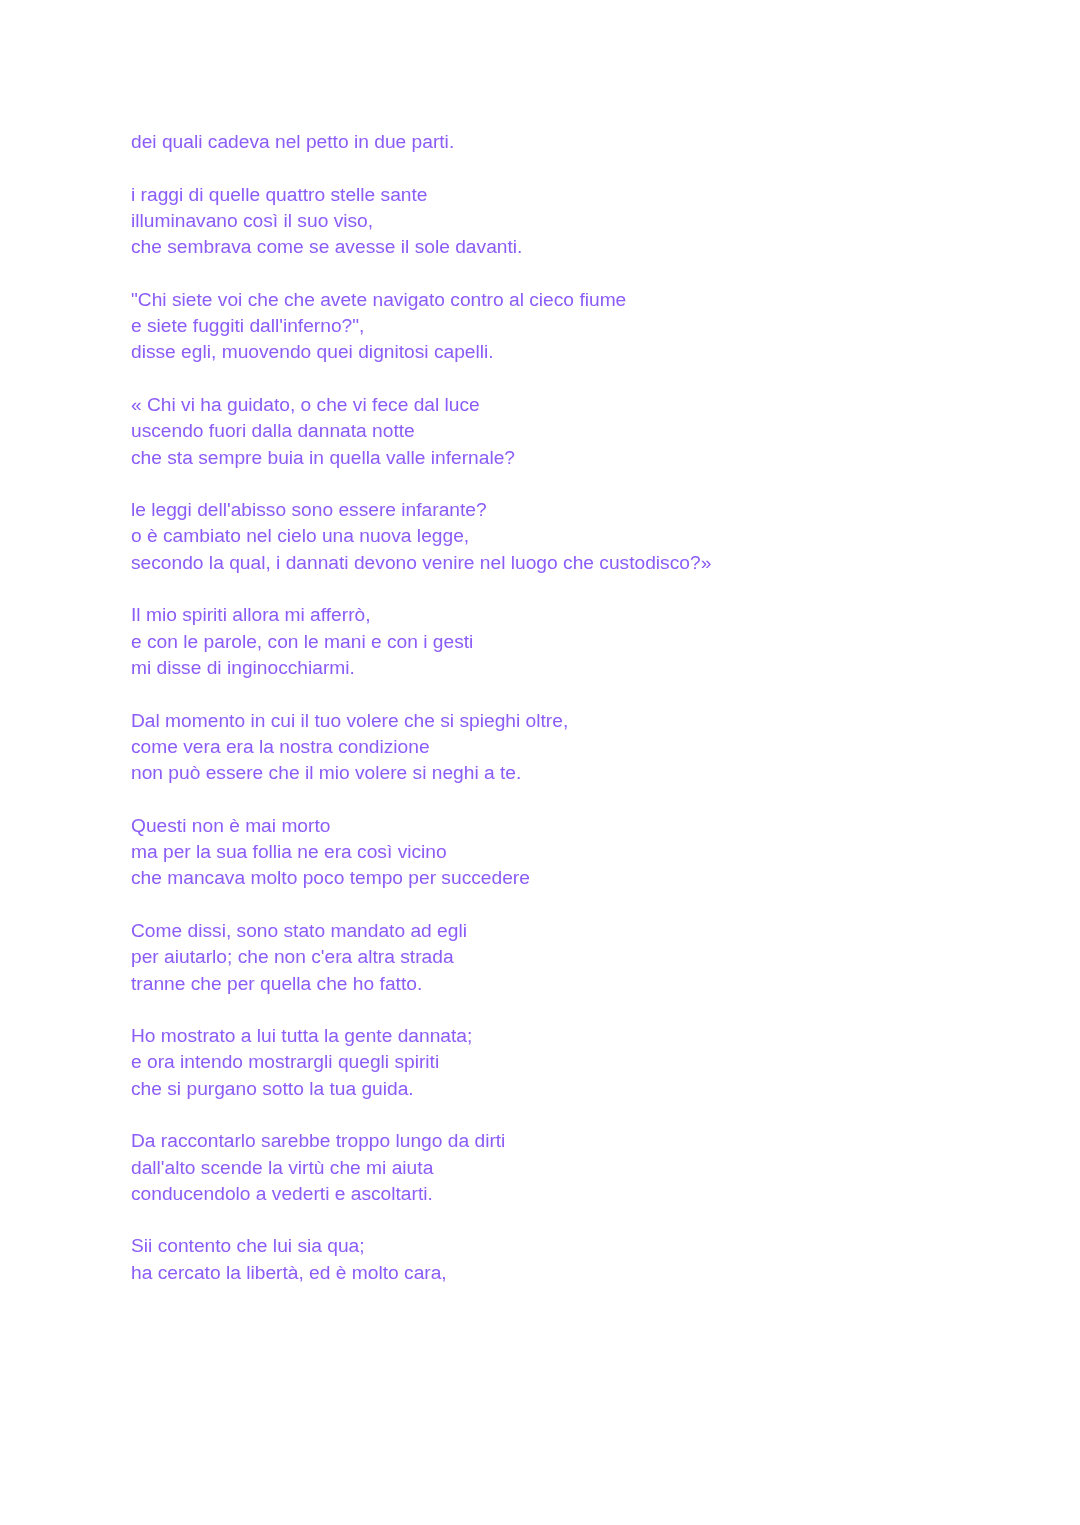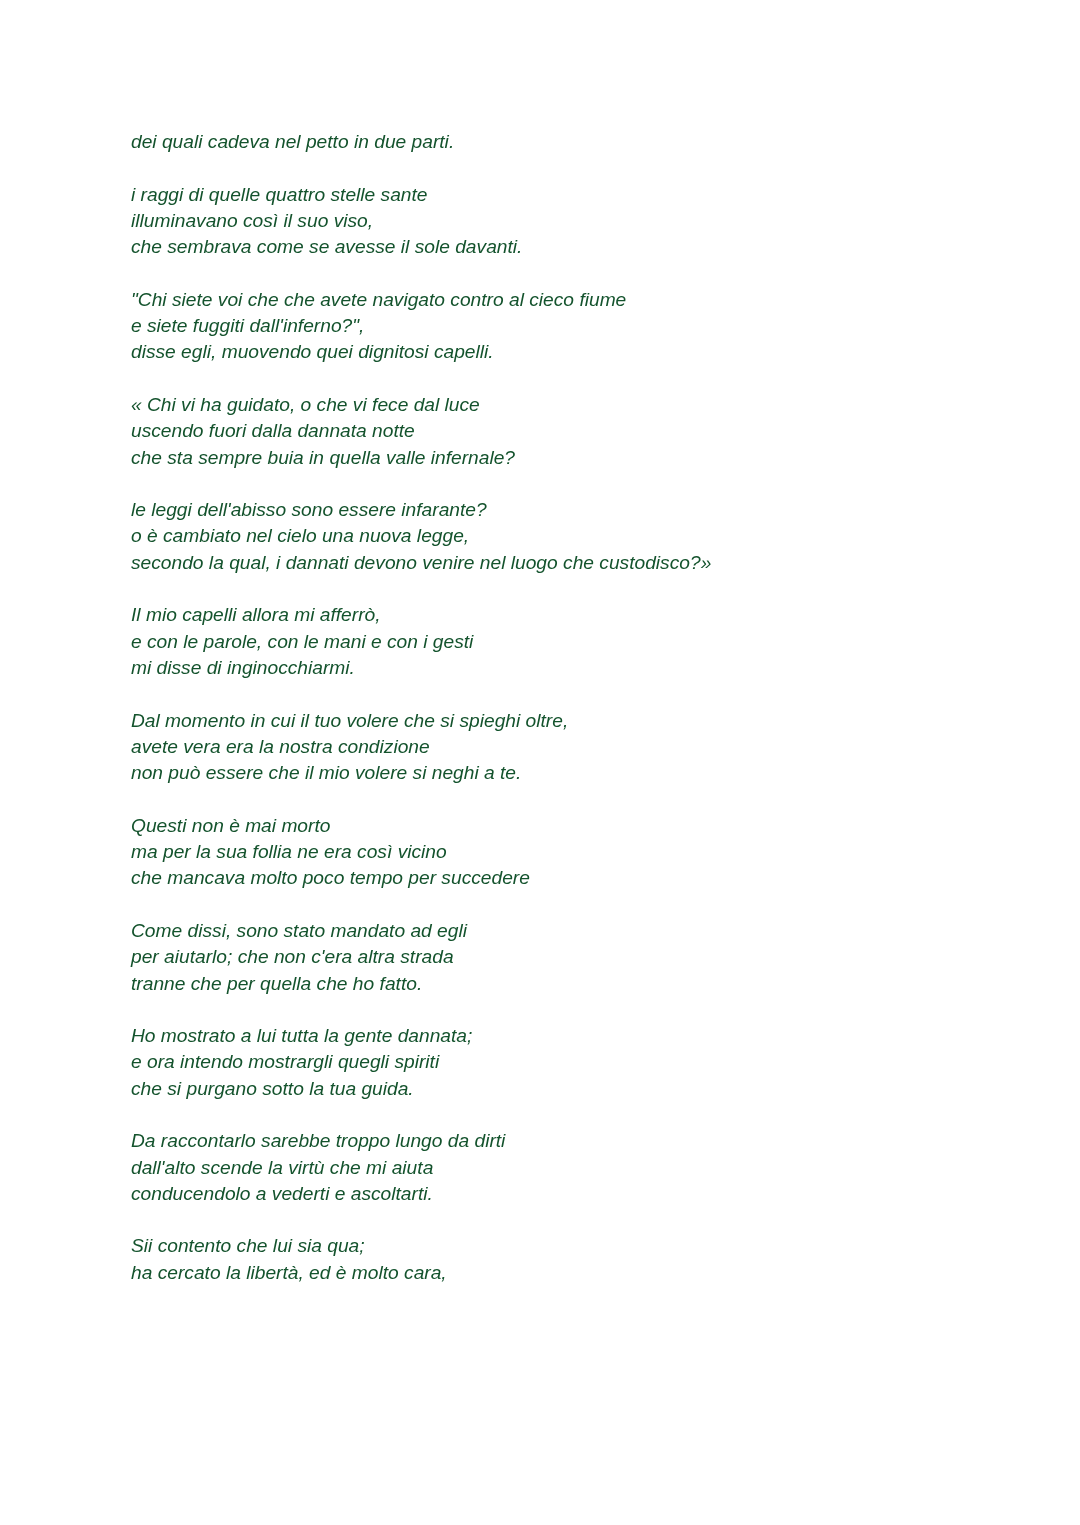--- a/index.html
+++ b/index.html
@@ -20,24 +20,23 @@
       width: 1080px;
       height: 1525px;
       background: #ffffff;
     }
     .poem {
       position: absolute;
       left: 131px;
       top: 129px;
       width: 900px;
       font-family: "Liberation Sans", sans-serif;
-      font-style: italic;
       font-size: 19.2px;
       line-height: 26.3px;
-      color: #14532d;
+      color: #8b5cf6;
     }
     .stanza {
       margin: 0 0 26.3px 0;
     }
     .line {
       display: block;
       white-space: pre;
       height: 26.3px;
     }
   </style>
@@ -69,29 +68,29 @@
       <span class="line">che sta sempre buia in quella valle infernale?</span>
     </div>
 
     <div class="stanza">
       <span class="line">le leggi dell'abisso sono essere infarante?</span>
       <span class="line">o è cambiato nel cielo una nuova legge,</span>
       <span class="line">secondo la qual, i dannati devono venire nel luogo che custodisco?»</span>
     </div>
 
     <div class="stanza">
-      <span class="line">Il mio capelli allora mi afferrò,</span>
+      <span class="line">Il mio spiriti allora mi afferrò,</span>
       <span class="line">e con le parole, con le mani e con i gesti</span>
       <span class="line">mi disse di inginocchiarmi.</span>
     </div>
 
 
     <div class="stanza">
       <span class="line">Dal momento in cui il tuo volere che si spieghi oltre,</span>
-      <span class="line">avete vera era la nostra condizione</span>
+      <span class="line">come vera era la nostra condizione</span>
       <span class="line">non può essere che il mio volere si neghi a te.</span>
     </div>
 
     <div class="stanza">
       <span class="line">Questi non è mai morto</span>
       <span class="line">ma per la sua follia ne era così vicino</span>
       <span class="line">che mancava molto poco tempo per succedere</span>
     </div>
 
     <div class="stanza">

